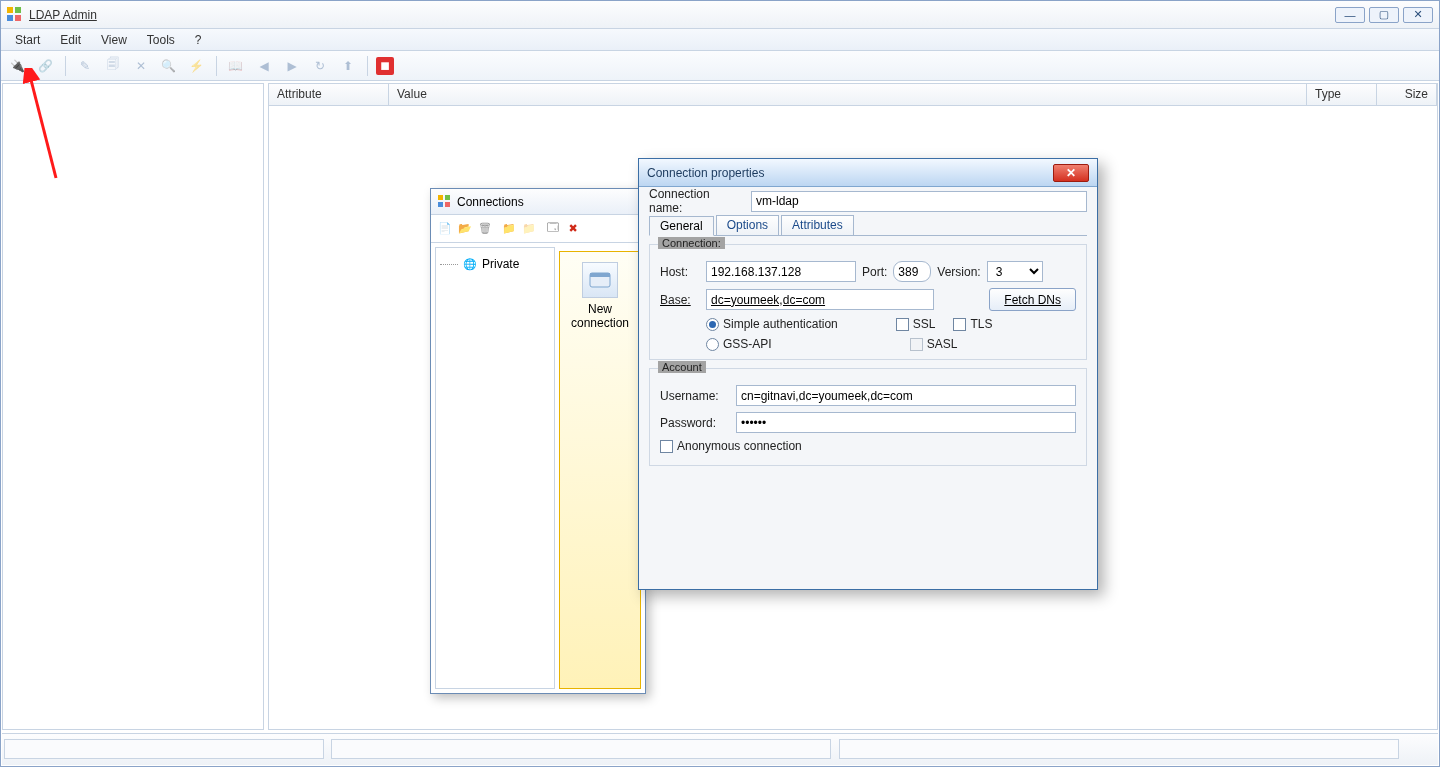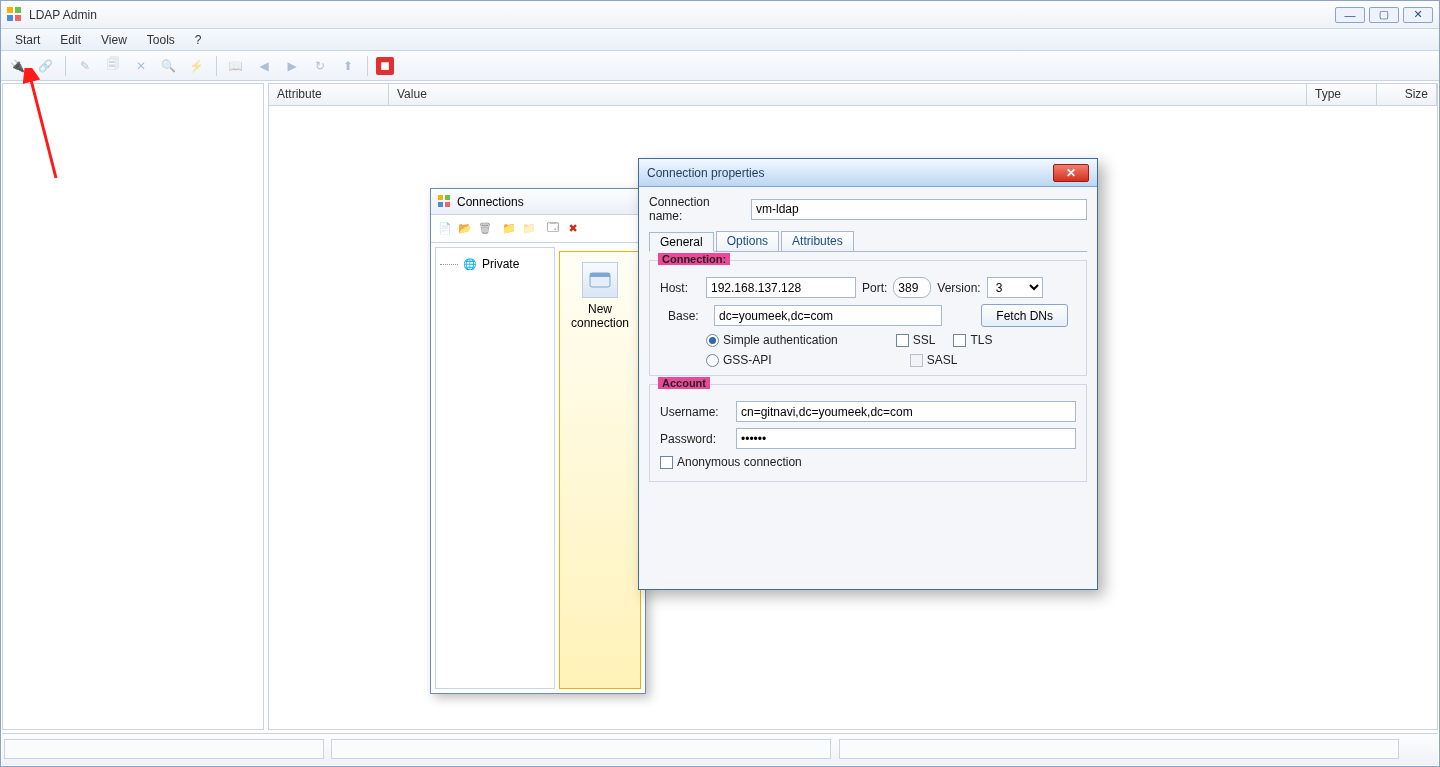--- a/index.html
+++ b/index.html
@@ -2,21 +2,21 @@
 <html><head>
 <meta charset="utf-8">
 <style>
 * { box-sizing: border-box; margin: 0; padding: 0; font-family: "Segoe UI", Tahoma, sans-serif; font-size: 12px; }
 body { background: #fff; width: 1440px; height: 767px; position: relative; overflow: hidden; }
 
 
 .main-window { position: absolute; top: 0; left: 0; width: 1440px; height: 767px; border: 1px solid #8aa3c8; background: #fff; }
 .titlebar { height: 28px; background: linear-gradient(#fdfdfe,#eef2f7); border-bottom: 1px solid #c8d4e3; display: flex; align-items: center; padding: 0 6px; }
 .titlebar .app-icon { width: 16px; height: 16px; margin-right: 6px; display:inline-flex; }
-.titlebar .title { font-size: 12px; color: #333; }
+.titlebar .title { font-size: 12px; color: #333; text-decoration: underline; }
 .titlebar .win-controls { margin-left: auto; display:flex; gap:4px; }
 .titlebar .win-btn { width: 30px; height: 16px; border: 1px solid #8aa3c8; border-radius: 2px; background:#eef3fb; display:flex; align-items:center; justify-content:center; cursor:pointer; font-size:11px; color:#2b4f7b;}
 .menubar { height: 22px; background: linear-gradient(#f6f9fd,#eaf0f8); border-bottom:1px solid #c8d4e3; display:flex; align-items:center; padding:0 6px; gap:4px; }
 .menubar .menu-item { padding: 2px 8px; color:#333; cursor:pointer; }
 .toolbar { height: 30px; background: linear-gradient(#fbfcfe,#eef3f9); border-bottom:1px solid #c8d4e3; display:flex; align-items:center; padding:0 6px; gap:6px; }
 .toolbar .tbtn { width:22px; height:22px; display:flex; align-items:center; justify-content:center; border-radius:2px; cursor:pointer; color:#5a7ba5;}
 .toolbar .sep { width:1px; height:20px; background:#c8d4e3; margin:0 2px; }
 .toolbar .stop { color:#fff; background:#e03030; border-radius:2px; width:18px; height:18px; font-weight:bold; font-size:11px; }
 
 .content-area { position:absolute; top:82px; left:1px; right:1px; bottom:36px; display:flex; }
@@ -43,28 +43,28 @@
 .connections-dlg .right.sel { border:1px solid #e8b300; background: linear-gradient(#fffef5,#fff2b8); }
 .connections-dlg .right .big-icon { width:36px; height:36px; margin:4px auto; border:1px solid #bfcde0; background:linear-gradient(#f7fbff,#d9e6f5); display:flex; align-items:center; justify-content:center;}
 .tree-row { display:flex; align-items:center; gap:4px; padding:2px 0;}
 .dotted { border-bottom:1px dotted #999; width:18px; height:1px;}
 .mini { width:16px; height:16px; display:inline-flex; align-items:center; justify-content:center; font-size:11px;}
 
 
 .props-dlg { position:absolute; left:638px; top:158px; width:460px; height:432px; border:1px solid #3b6ea5; background:#f4f6f9; box-shadow:6px 6px 14px rgba(0,0,0,0.3); }
 .props-dlg .titleb { height:28px; background:linear-gradient(#f2f8ff,#bcd6f2); border-bottom:1px solid #7fa6cf; display:flex; align-items:center; padding:0 8px; color:#1b3a5e;}
 .props-dlg .close-btn { margin-left:auto; width:36px; height:18px; background:linear-gradient(#f08070,#d43020); border:1px solid #9c1b0f; border-radius:2px; color:#fff; display:flex; align-items:center; justify-content:center; cursor:pointer; font-weight:bold;}
-.props-dlg .row { display:flex; align-items:center; margin:8px 10px; gap:6px;}
+.props-dlg .row { display:flex; align-items:center; margin:0 10px; gap:6px;}
 .props-dlg label { color:#222; }
 .props-dlg input[type=text], .props-dlg input[type=password], .props-dlg select { border:1px solid #a6b8cf; height:21px; padding:1px 4px; background:#fff; }
 .tabs { display:flex; margin:0 10px; border-bottom:1px solid #a6b8cf; }
 .tab { padding:2px 10px; border:1px solid #a6b8cf; border-bottom:none; background:linear-gradient(#fefefe,#eef2f7); margin-right:2px; cursor:pointer; color:#1b4a8a;}
 .tab.active { background:#f4f6f9; color:#000; position:relative; top:1px; border-bottom:1px solid #f4f6f9;}
 .group { border:1px solid #cfd8e4; margin:8px 10px; padding:10px 10px 6px 10px; position:relative;}
-.group .legend { position:absolute; top:-8px; left:8px; background:#ec4899; padding:0 4px; color:#222; font-size:11px;font-weight:bold;}
+.group .legend { position:absolute; top:-8px; left:8px; background:#a3a3a3; padding:0 4px; color:#222; font-size:11px;}
 .radio-row, .check-row { display:flex; align-items:center; gap:18px; margin:6px 0 2px 46px;}
 .radio-row label, .check-row label { display:flex; align-items:center; gap:4px; color:#222;}
 .checkbox-box, .radio-box { width:13px; height:13px; border:1px solid #6f86a2; background:#fff; display:inline-block;}
 .radio-box{ border-radius:50%; position:relative;}
 .radio-box.checked::after{content:""; position:absolute; top:2px; left:2px; width:7px; height:7px; background:#2d68b2; border-radius:50%;}
 .checkbox-box.disabled{ border-color:#b7c1cd; background:#f1f3f6;}
 .btn { height:23px; padding:0 14px; border:1px solid #8aa3c8; background:linear-gradient(#fefefe,#e6eef8); border-radius:3px; cursor:pointer; display:inline-flex; align-items:center; justify-content:center;}
 .btn.focus { border:1px solid #3d7fd1; box-shadow: inset 0 0 0 1px #9fc4ef; background:linear-gradient(#f4faff,#d9ecff);}
 .dlg-footer { display:flex; gap:10px; padding:10px; align-items:center;}
 .dlg-footer .spacer{flex:1;}
@@ -224,21 +224,21 @@
     <div class="row" style="margin:6px 0;">
       <label style="width:40px;">Host:</label>
       <input type="text" style="width: 150px;" value="192.168.137.128">
       <label>Port:</label>
       <input type="text" style="width: 38px; border-radius: 9px;" value="389">
       <label>Version:</label>
       <select style="width:56px;">
         <option>3</option>
       </select>
     </div>
-    <div class="row" style="margin:6px 8px;">
+    <div class="row" style="margin:6px 0;text-decoration:underline;">
       <label style="width:40px;">Base:</label>
       <input type="text" style="width: 228px;" value="dc=youmeek,dc=com">
       <span style="flex:1"></span>
       <button class="btn">Fetch DNs</button>
     </div>
     <div class="radio-row">
       <label>
           <span class="radio-box checked"></span>
           <span>Simple authentication</span>
         </label>

